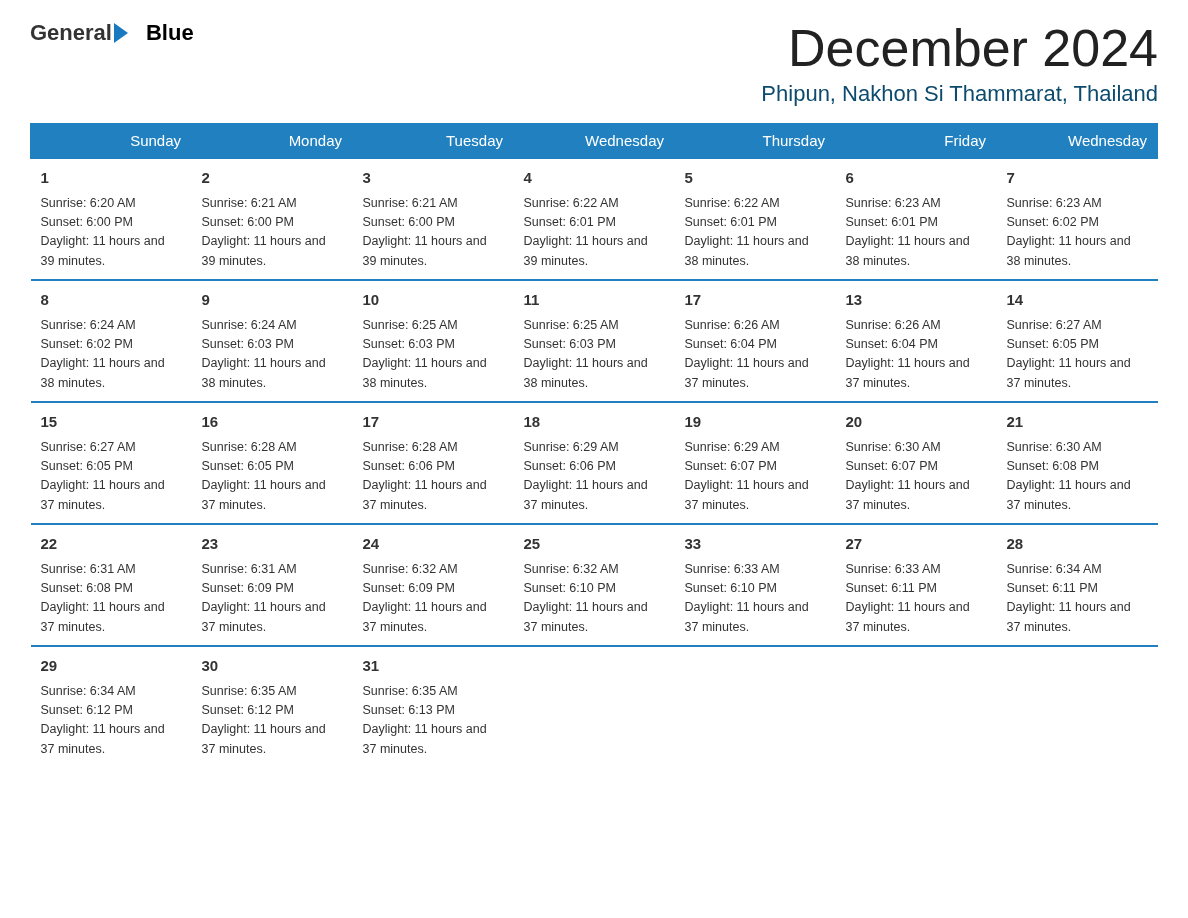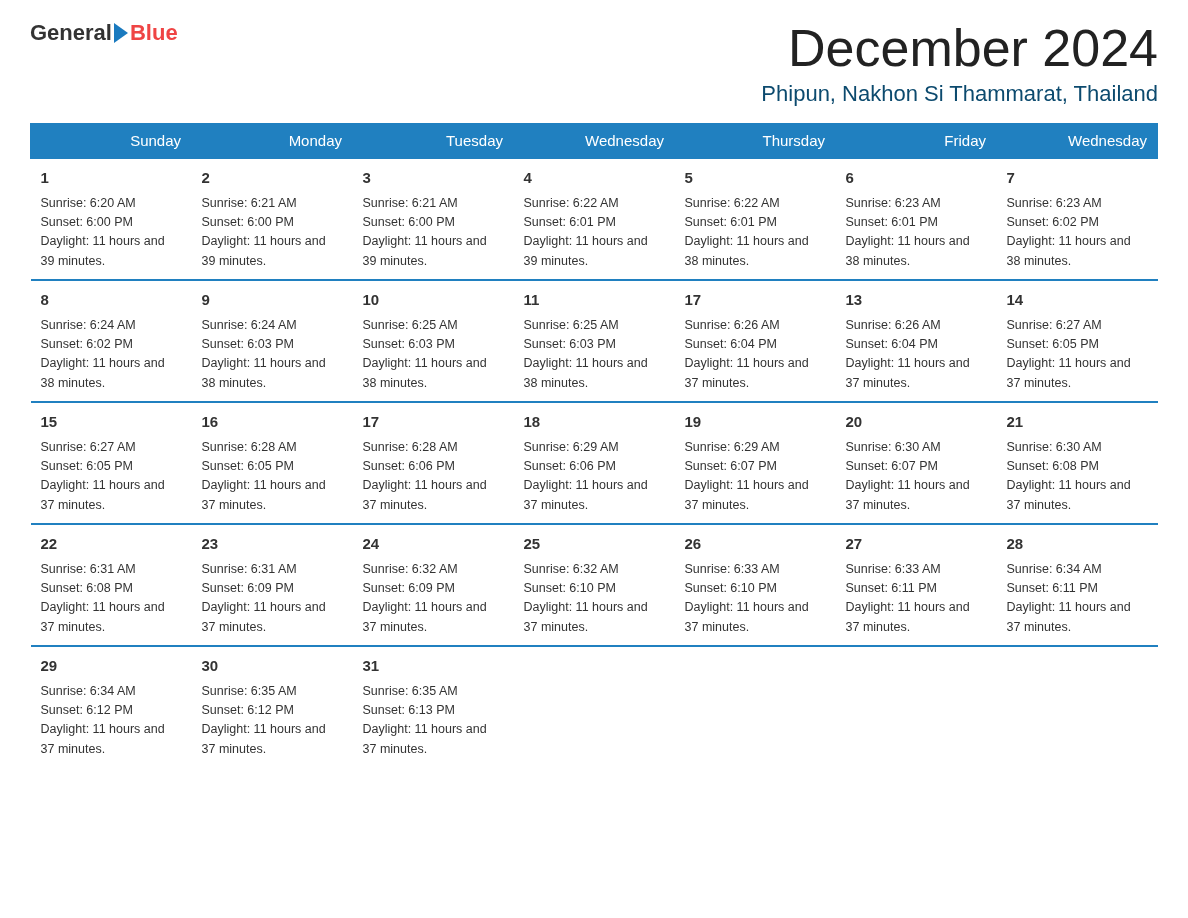--- a/index.html
+++ b/index.html
@@ -32,23 +32,24 @@
     .logo-arrow {
       width: 0;
       height: 0;
       border-left: 14px solid #1a7abf;
       border-top: 10px solid transparent;
       border-bottom: 10px solid transparent;
       margin: 0 2px;
       display: inline-block;
     }
     .logo-blue {
-      color: #ef4444;
+      color: #000000;
       font-size: 22px;
       font-weight: bold;
+      margin-left: 16px;
     }
     .title-section {
       text-align: right;
     }
     .month-title {
       font-size: 52px;
       font-weight: 300;
       color: #222;
       line-height: 1.1;
     }
@@ -227,21 +228,21 @@
         </td>
         <td>
           <span class="day-number">24</span>
           <div class="day-info">Sunrise: 6:32 AM<br>Sunset: 6:09 PM<br>Daylight: 11 hours and 37 minutes.</div>
         </td>
         <td>
           <span class="day-number">25</span>
           <div class="day-info">Sunrise: 6:32 AM<br>Sunset: 6:10 PM<br>Daylight: 11 hours and 37 minutes.</div>
         </td>
         <td>
-          <span class="day-number">26</span>
+          <span class="day-number">33</span>
           <div class="day-info">Sunrise: 6:33 AM<br>Sunset: 6:10 PM<br>Daylight: 11 hours and 37 minutes.</div>
         </td>
         <td>
           <span class="day-number">27</span>
           <div class="day-info">Sunrise: 6:33 AM<br>Sunset: 6:11 PM<br>Daylight: 11 hours and 37 minutes.</div>
         </td>
         <td>
           <span class="day-number">28</span>
           <div class="day-info">Sunrise: 6:34 AM<br>Sunset: 6:11 PM<br>Daylight: 11 hours and 37 minutes.</div>
         </td>

